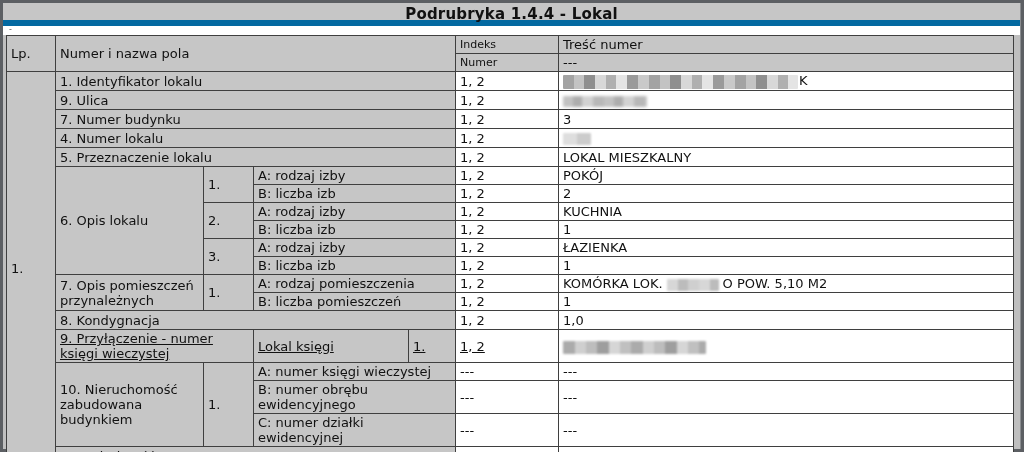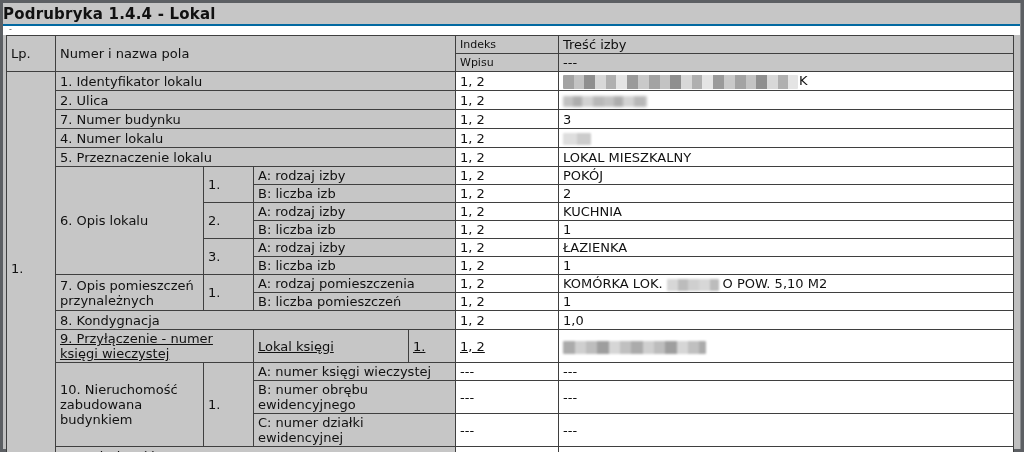--- a/index.html
+++ b/index.html
@@ -12,21 +12,22 @@
   }
   .page {
     width: 1018px; height: 446px;
     background: #bfbfbf;
     border-right: 1px solid #8a8d90;
   }
   
   .title-bar {
     height: 23px;
     background: #c6c6c6;
-    border-bottom: 2px solid #0369a1;
+    border-bottom: 6px solid #0369a1;
+    text-align: center;
     font-size: 15px;
     font-weight: bold;
     color: #111;
     line-height: 22px;
     letter-spacing: 0.2px;
   }
   
   .sep-band {
     height: 9px;
     background: #ffffff;
@@ -125,36 +126,36 @@
         <col style="width:47px">
         <col style="width:103px">
       <col style="width:455px">
     </colgroup>
 
     <tbody>
         <tr class="hh">
       <td class="gray center" rowspan="2">Lp.</td>
       <td class="gray center" colspan="4" rowspan="2">Numer i nazwa pola</td>
       <td class="gray center small">Indeks</td>
-      <td class="gray center">Treść izby</td>
+      <td class="gray center">Treść numer</td>
     </tr>
     <tr class="hh">
-      <td class="gray center small">Wpisu</td>
+      <td class="gray center small">Numer</td>
       <td class="gray center">---</td>
     </tr>
 
     <tr class="h19">
       <td class="gray vtop" rowspan="19">1.</td>
       <td class="gray" colspan="4">1. Identyfikator lokalu</td>
       <td class="white">1, 2</td>
       <td class="white"><span class="redact mosaic-lg"></span><span class="suffix-k">K</span></td>
     </tr>
 
     <tr class="h19">
-      <td class="gray" colspan="4">2. Ulica</td>
+      <td class="gray" colspan="4">9. Ulica</td>
       <td class="white">1, 2</td>
       <td class="white"><span class="redact blur-md"></span></td>
     </tr>
 
     <tr class="h19">
       <td class="gray" colspan="4">7. Numer budynku</td>
       <td class="white">1, 2</td>
       <td class="white">3</td>
     </tr>
 

